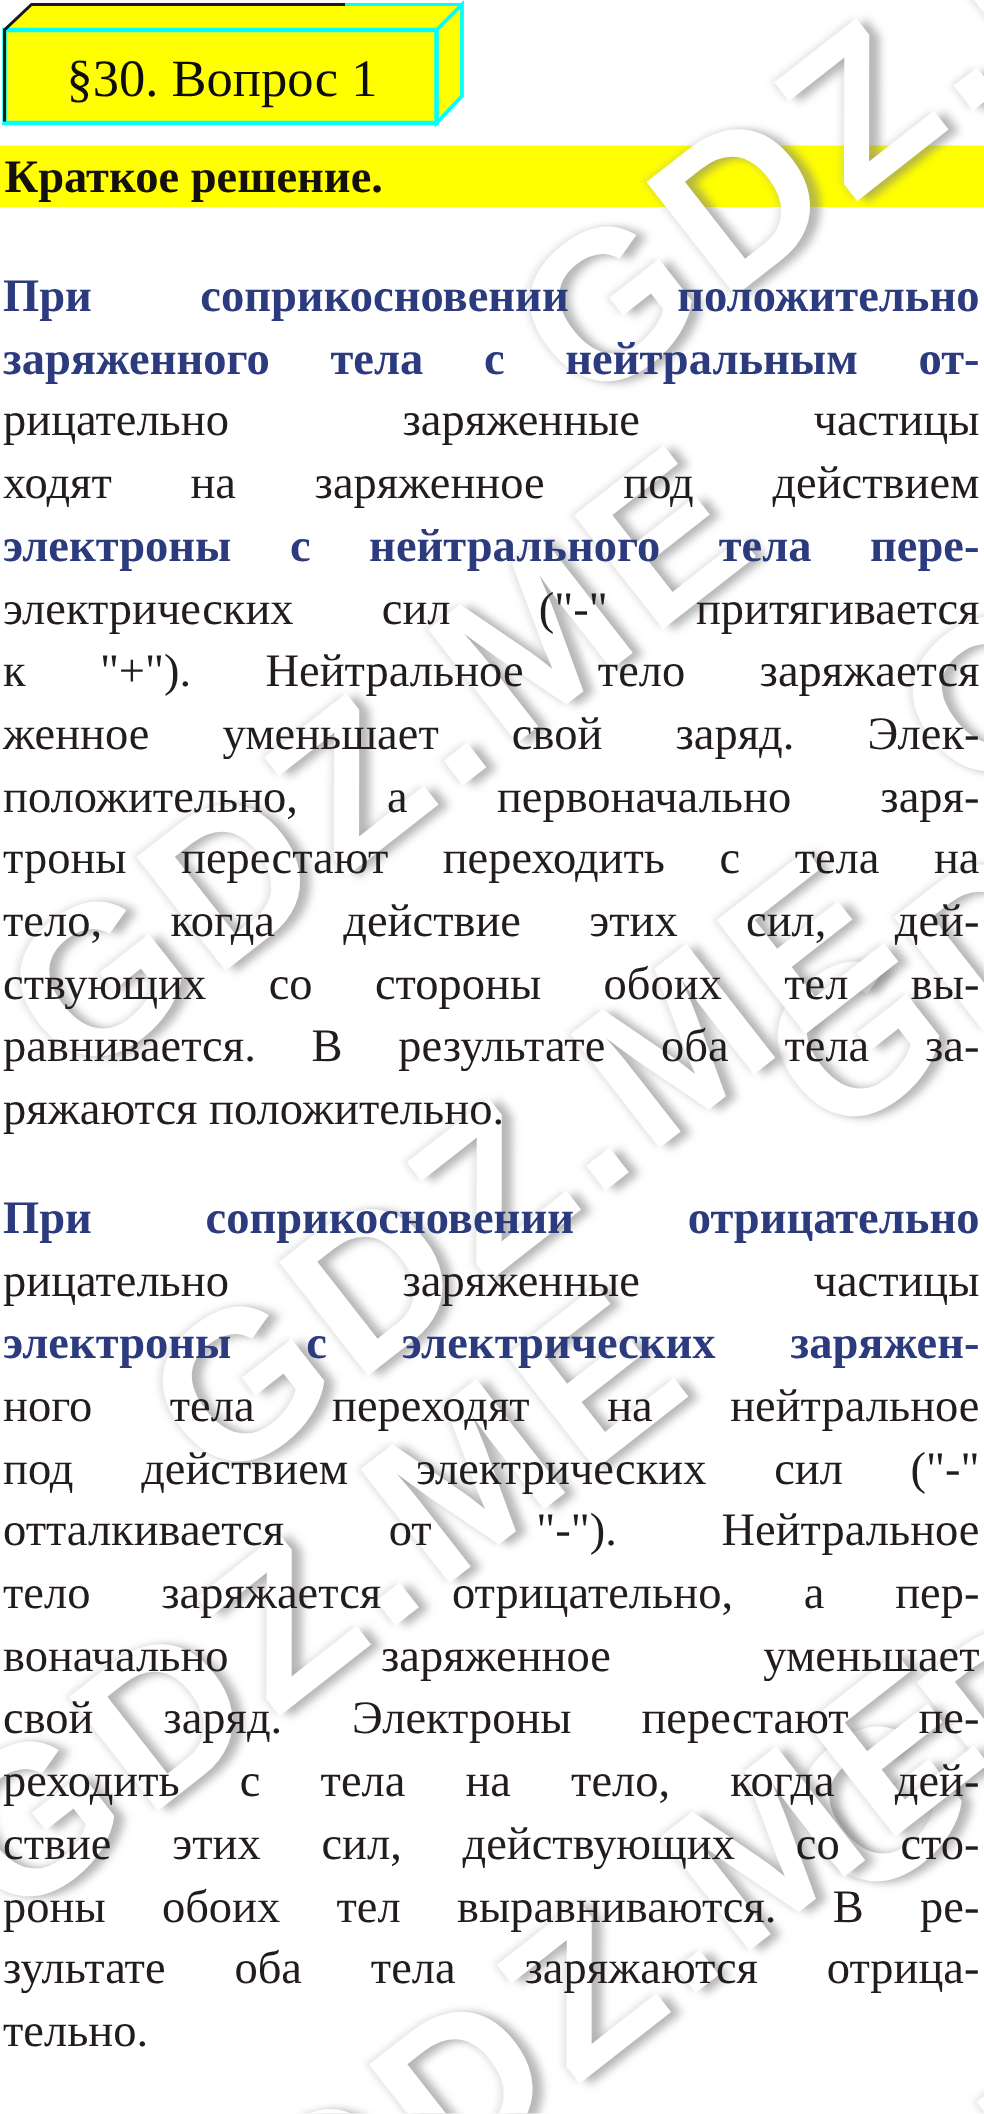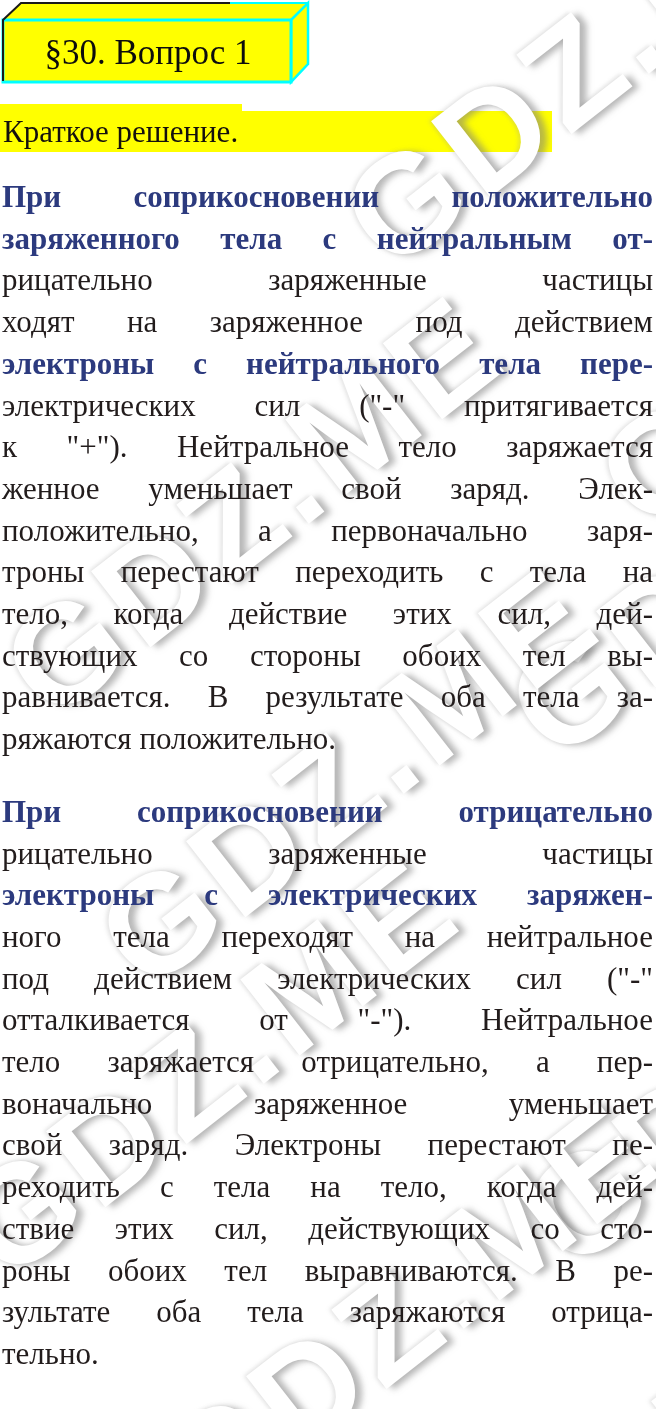--- a/index.html
+++ b/index.html
@@ -16,21 +16,21 @@
     position:relative;
     font-family:"Liberation Serif", serif;
   }
   .page{position:absolute;inset:0;}
 
   
   .header-box{position:absolute;left:0;top:0;width:314px;height:100px;z-index:0;}
 
   
   .subhead-notch{position:absolute;left:0;top:104px;width:242px;height:10px;background:var(--hl);z-index:0;}
-  .subhead{position:absolute;left:0;top:111px;width:552px;height:41px;background:var(--hl);z-index:0;}
+  .subhead{position:absolute;left:0;top:97px;width:656px;height:41px;background:var(--hl);z-index:0;font-weight:bold;}
   .subhead-label{
     position:relative;z-index:2;display:block;
     font-size:31px;line-height:41px;padding-left:3px;
     color:#14100e;white-space:nowrap;
   }
 
   
   .wm-layer{position:absolute;inset:0;z-index:1;pointer-events:none;}
   .wm{
     position:absolute;

